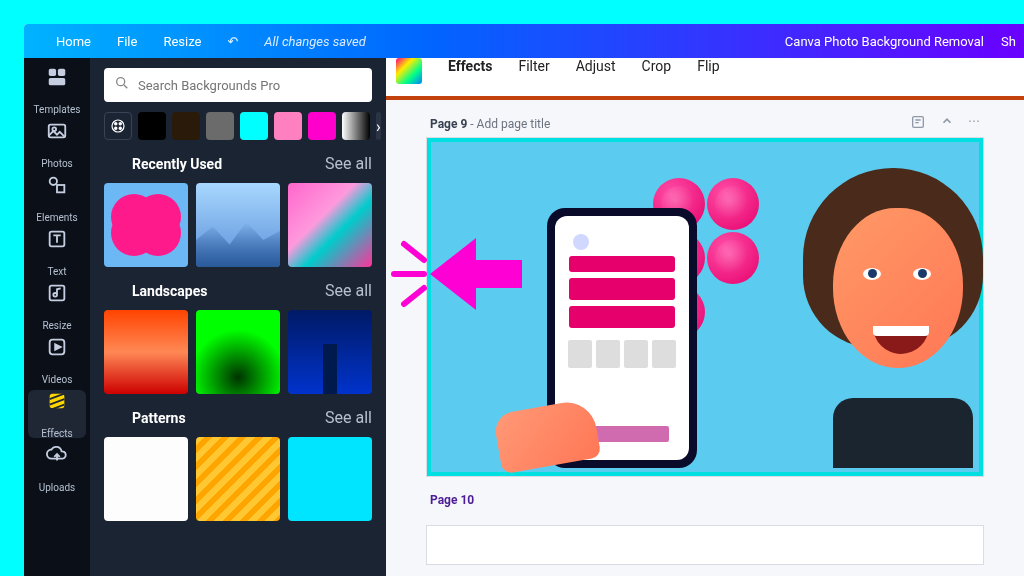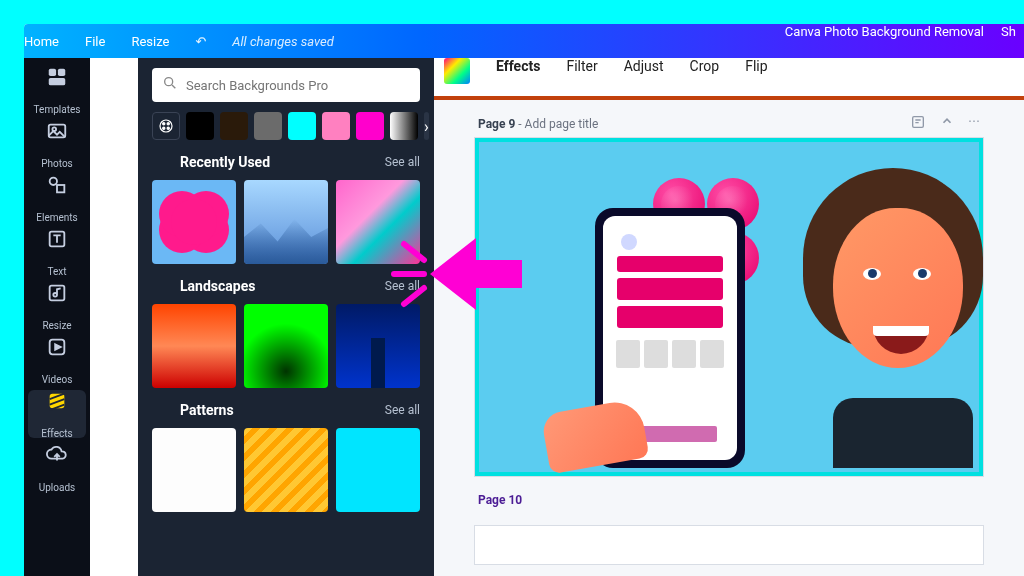--- a/index.html
+++ b/index.html
@@ -1,37 +1,37 @@
 <!DOCTYPE html>
 <html><head>
 <meta charset="utf-8">
 <style>
 * { margin: 0; padding: 0; box-sizing: border-box; font-family: -apple-system, BlinkMacSystemFont, "Segoe UI", Roboto, sans-serif; }
 body { background: #00ffff; padding: 24px 0 0 24px; overflow: hidden; }
 .app { width: 1000px; height: 552px; background: #fff; display: flex; flex-direction: column; border-radius: 4px 0 0 0; overflow: hidden; position: relative; }
-.top-menu { height: 34px; background: linear-gradient(90deg, #00b3ff 0%, #0066ff 40%, #6a00ff 100%); display: flex; padding: 0 0; color: #fff; font-size: 13px; gap: 24px; position: relative; }
+.top-menu { height: 34px; background: linear-gradient(90deg, #00b3ff 0%, #0066ff 40%, #6a00ff 100%); display: flex; align-items: center; padding: 0 32px; color: #fff; font-size: 13px; gap: 24px; position: relative; }
 .top-menu .left { display: flex; gap: 26px; align-items: center; }
 .top-menu .title { position: absolute; right: 40px; color: #fff; }
 .top-menu .share-stub { position: absolute; right: 8px; }
 .main { flex: 1; display: flex; min-height: 0; }
 .sidebar-nav { width: 66px; background: #0b0f18; display: flex; flex-direction: column; align-items: center; padding-top: 8px; gap: 6px; }
 .nav-item { width: 58px; height: 48px; display: flex; flex-direction: column; align-items: center; justify-content: center; color: #b5c0d0; font-size: 10px; gap: 16px; border-radius: 6px; cursor: pointer; }
 .nav-item.active { background: #1f2735; }
 .nav-item.active .nav-icon { color: #ffd700; }
 .nav-icon { width: 24px; height: 24px; display: flex; align-items: center; justify-content: center; color: #c5cee0; }
-.panel { width: 296px; background: #1b2433; display: flex; flex-direction: column; padding: 10px 14px; gap: 10px; overflow-y: auto; position: relative; margin-left: 48px; }
+.panel { width: 296px; background: #1b2433; display: flex; flex-direction: column; padding: 10px 14px; gap: 10px; overflow-y: auto; position: relative; }
 .search-wrap { background: #fff; border-radius: 4px; display: flex; align-items: center; padding: 7px 10px; gap: 8px; }
 .search-wrap input { border: none; outline: none; font-size: 13px; flex: 1; color: #555; }
 .swatch-row { display: flex; align-items: center; gap: 6px; }
 .swatch-btn, .swatch { width: 28px; height: 28px; border-radius: 4px; flex-shrink: 0; }
 .swatch-btn { display: flex; align-items: center; justify-content: center; color: #fff; border: 1px solid #3a4355; }
 .chev { width: 22px; height: 28px; display: flex; align-items: center; justify-content: center; color: #fff; background: #2a3445; border-radius: 4px; cursor: pointer; }
 .section-head { display: flex; justify-content: space-between; align-items: center; color: #fff; font-size: 14px; margin-top: 4px; }
 .section-head strong { font-weight: 700; padding-left: 28px; }
-.see-all { color: #b5c0d0; font-size: 12px; cursor: pointer; }
+.see-all { color: #b5c0d0; font-size: 16px; cursor: pointer; }
 .thumbs { display: flex; gap: 8px; }
 .thumb { width: 84px; height: 84px; border-radius: 4px; background: #777; cursor: pointer; overflow: hidden; position: relative; }
 .collapse-tab { position: absolute; right: -12px; top: 250px; width: 14px; height: 48px; background: #1b2433; border-radius: 0 10px 10px 0; display: flex; align-items: center; justify-content: center; color: #fff; font-size: 10px; }
 .canvas-area { flex: 1; background: #f5f7fa; display: flex; flex-direction: column; min-width: 0; }
 .image-toolbar { height: 42px; background: #fff; border-bottom: 4px solid #c2410c; display: flex; align-items: flex-start; padding: 0 10px; gap: 26px; font-size: 14px; color: #222; }
 .square-logo { width: 26px; height: 26px; border-radius: 3px; background: linear-gradient(135deg,#ff0080 0%,#ffeb00 33%,#00ff88 66%,#0080ff 100%); }
 .canvas-scroll { flex: 1; padding: 14px 40px; overflow: auto; }
 .page-label { font-size: 12px; color: #888; margin-bottom: 4px; display: flex; justify-content: space-between; align-items: center; padding: 0 4px; }
 .page-label .left-lbl { color: #6b7280; }
 .page-label .left-lbl b { color: #374151; font-weight: 700; }

